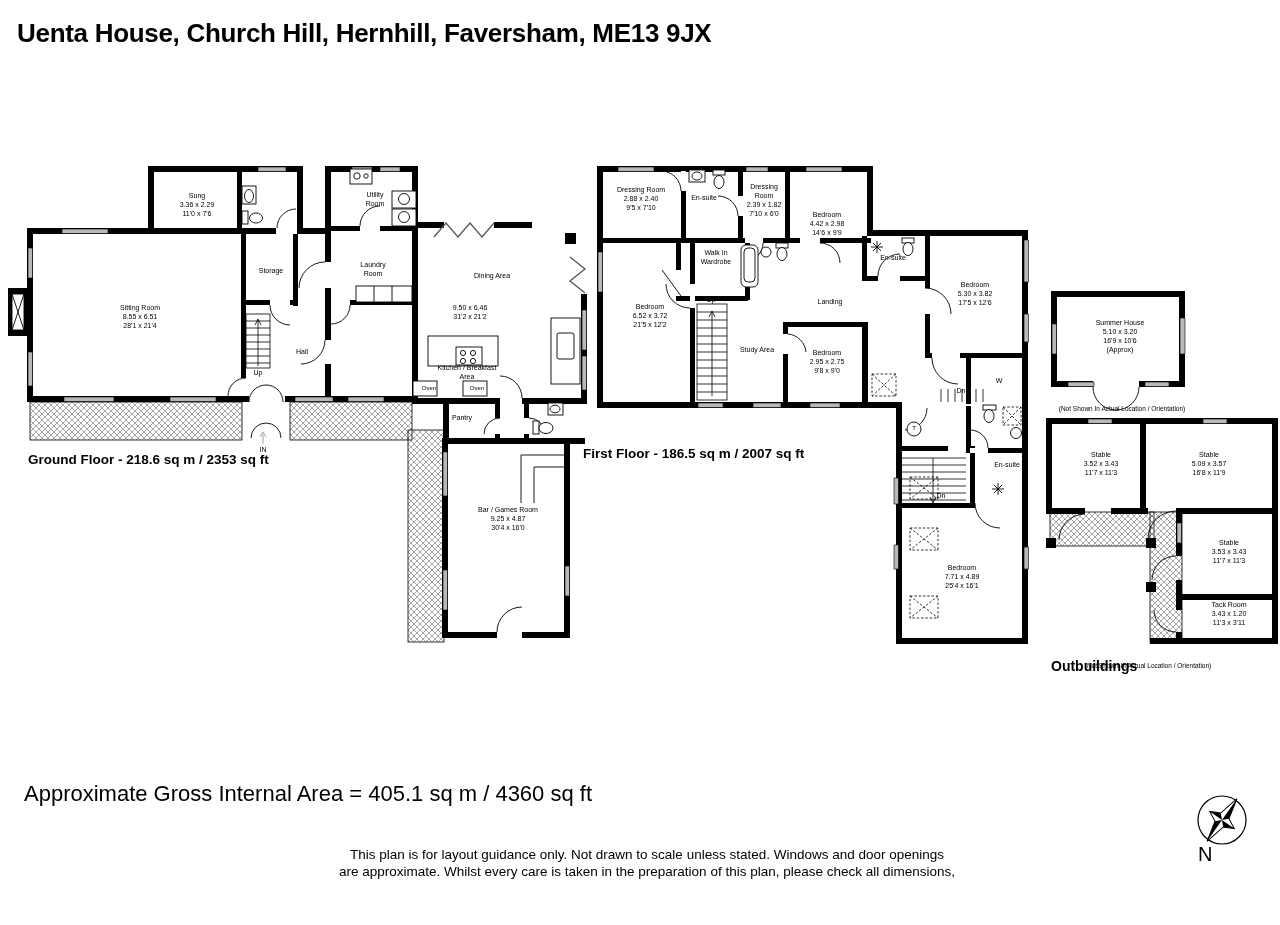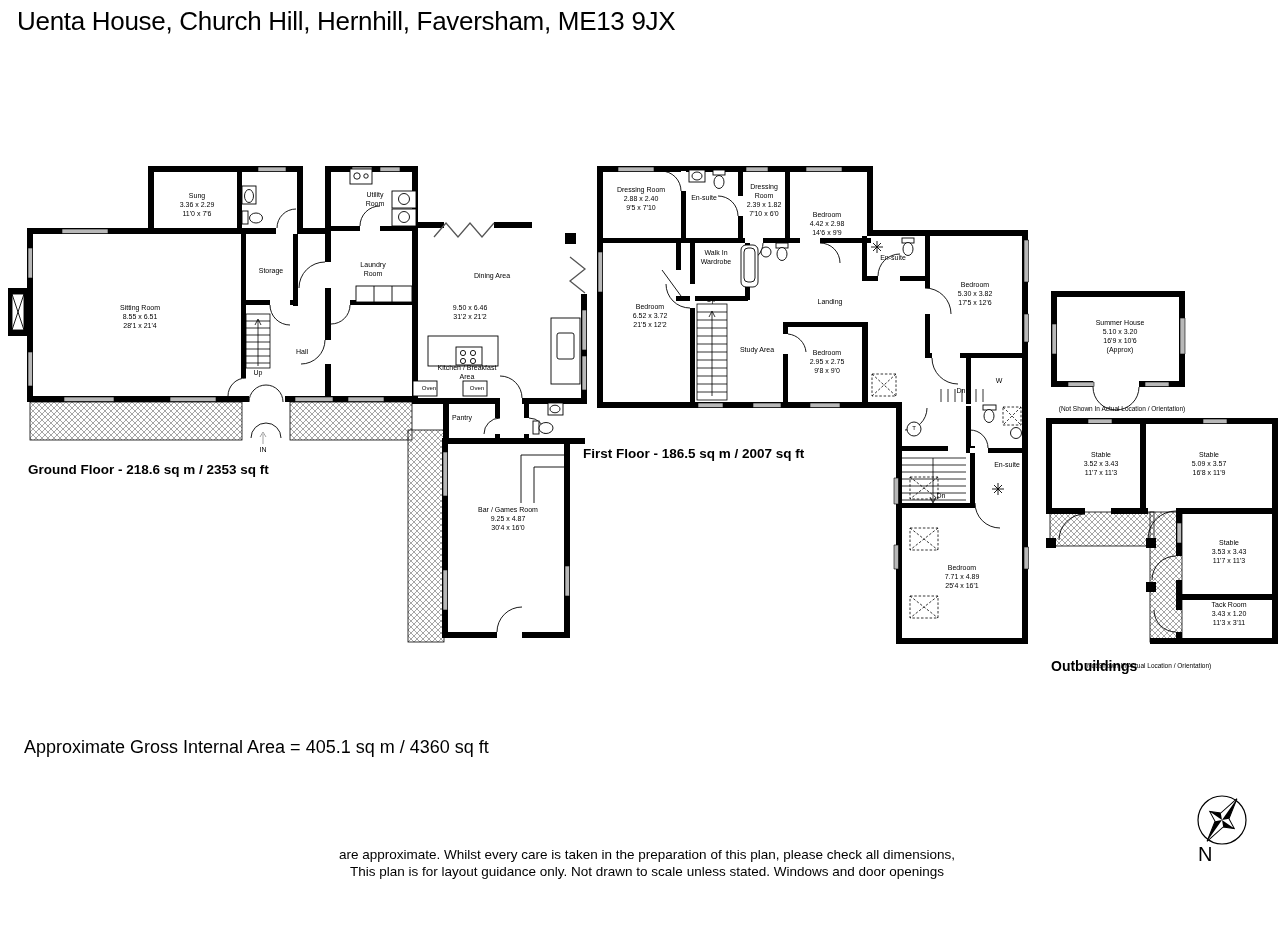--- a/index.html
+++ b/index.html
@@ -1,27 +1,27 @@
 <!DOCTYPE html>
 <html><head>
 <meta charset="utf-8">
 <style>
   html,body{margin:0;padding:0;background:#fff}
   .plan{position:relative;width:1280px;height:925px;background:#fff;overflow:hidden;
         font-family:"Liberation Sans",sans-serif;color:#000}
-  h1.title{position:absolute;left:17px;top:6px;margin:0;font-size:26px;font-weight:normal;letter-spacing:-.3px;white-space:nowrap}
+  h1.title{position:absolute;left:17px;top:18px;margin:0;font-size:26px;font-weight:bold;letter-spacing:-.3px;white-space:nowrap}
   svg.draw{position:absolute;left:0;top:0}
   .lbl{position:absolute;transform:translateX(-50%);text-align:center;font-size:7px;line-height:1.28;white-space:nowrap}
   .lbl span{display:block}
   .wrap{white-space:normal}
   .small{font-size:6px}
   .note{font-size:6.5px}
   .ft{position:absolute;font-weight:bold;font-size:13.5px;white-space:nowrap}
   .obt{position:absolute;font-weight:bold;font-size:14px;white-space:nowrap}
-  .areas{position:absolute;left:24px;top:736px;font-size:18px;line-height:22px}
+  .areas{position:absolute;left:24px;top:783px;font-size:22px;line-height:22px}
   .disc{position:absolute;left:247px;top:847px;width:800px;text-align:center;font-size:13.5px;line-height:16.5px}
   .site{font-weight:bold;margin-top:4px}
   .north{position:absolute;left:1198px;top:843px;font-size:20px}
 </style>
 </head>
 <body>
 
 <div class="plan">
 
   <h1 class="title">Uenta House, Church Hill, Hernhill, Faversham, ME13 9JX</h1>
@@ -238,21 +238,21 @@
     <span>Oven</span>
   </div>
   <div class="lbl" style="left:462px;top:414px">
     <span>Pantry</span>
   </div>
   <div class="lbl" style="left:508px;top:506px">
     <span>Bar / Games Room</span>
     <span>9.25 x 4.87</span>
     <span>30'4 x 16'0</span>
   </div>
-  <div class="ft" style="left:28px;top:462px">Ground Floor - 218.6 sq m / 2353 sq ft</div>
+  <div class="ft" style="left:28px;top:452px">Ground Floor - 218.6 sq m / 2353 sq ft</div>
 
   <div class="lbl" style="left:641px;top:186px">
     <span>Dressing Room</span>
     <span>2.88 x 2.40</span>
     <span>9'5 x 7'10</span>
   </div>
   <div class="lbl" style="left:704px;top:194px">
     <span>En-suite</span>
   </div>
   <div class="lbl wrap" style="left:764px;top:183px;width:42px">
@@ -348,18 +348,18 @@
   </div>
   <div class="obt" style="left:1051px;top:658px">Outbuildings</div>
   <div class="lbl note" style="left: 1148px;top:662px">
     <span>(Not Shown In Actual Location / Orientation)</span>
   </div>
 
   <div class="areas">
     <div>Approximate Gross Internal Area = 405.1 sq m / 4360 sq ft</div>
   </div>
   <div class="disc">
+    <div>This plan is for layout guidance only. Not drawn to scale unless stated. Windows and door openings</div>
     <div>are approximate. Whilst every care is taken in the preparation of this plan, please check all dimensions,</div>
-    <div>This plan is for layout guidance only. Not drawn to scale unless stated. Windows and door openings</div>
   </div>
   <div class="north">N</div>
 
 </div>
 
 </body></html>

